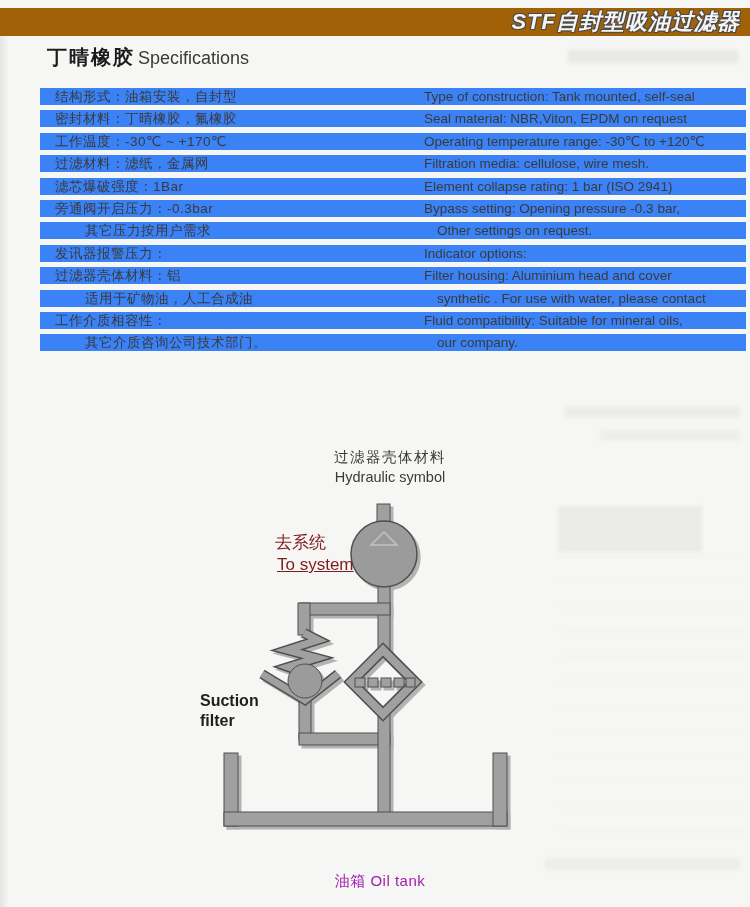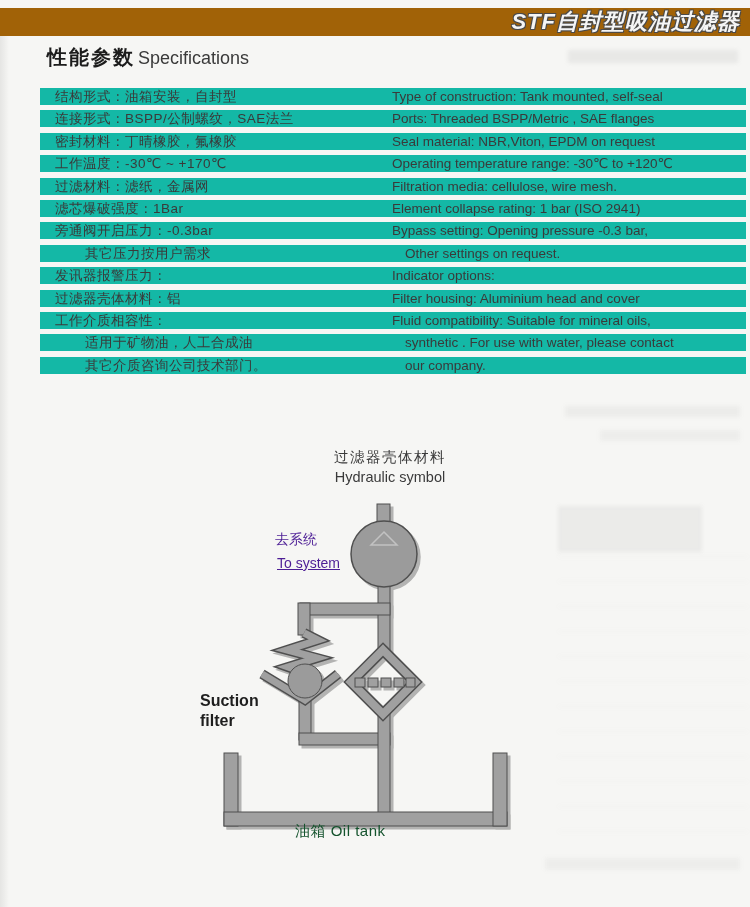--- a/index.html
+++ b/index.html
@@ -20,36 +20,36 @@
     text-shadow:-1px -1px 0 #4a4a4a,1px -1px 0 #4a4a4a,-1px 1px 0 #4a4a4a,1px 1px 0 #4a4a4a;
     white-space:nowrap;
   }
   
   .section-heading{position:absolute;left:47px;top:44px;white-space:nowrap;}
   .section-heading .cn{font-size:20px;font-weight:bold;color:#1c1c1c;letter-spacing:2px;}
   .section-heading .en{font-size:18px;color:#3a3a3a;margin-left:3px;}
   
   .spec-table{position:absolute;left:40px;top:88px;width:706px;}
   .spec-row{display:flex;height:17px;line-height:17px;margin-bottom:5.4px;
-    background:#14b8a6;font-size:13.5px;color:#3a3a3a;white-space:nowrap;}
+    background:#3b82f6;font-size:13.5px;color:#3a3a3a;white-space:nowrap;}
   .spec-cn{width:352px;padding-left:15px;box-sizing:border-box;letter-spacing:0.5px;}
-  .spec-en{flex:1;}
+  .spec-en{flex:1;margin-left:32px;}
   .spec-cn.indent{padding-left:45px;}
   .spec-en.indent{padding-left:13px;}
   
   .symbol-caption{position:absolute;left:290px;top:447px;width:200px;text-align:center;
     font-size:14.5px;color:#3a3a3a;line-height:20px;}
   .symbol-caption .cn{letter-spacing:1.5px;}
   
   .diagram{position:absolute;left:0;top:0;width:750px;height:907px;pointer-events:none;}
   .diagram svg{position:absolute;left:0;top:0;}
-  .diag-label{position:absolute;font-size:14px;color:#4c1d95;white-space:nowrap;}
+  .diag-label{position:absolute;font-size:17px;color:#7f1d1d;white-space:nowrap;}
   .diag-label.bold{font-weight:bold;font-size:16px;color:#1e1e1e;line-height:20px;margin-top:36px;}
-  .tank-label{position:absolute;left:295px;top:822px;width:170px;text-align:left;
-    font-size:15px;color:#14532d;letter-spacing:0.5px;}
+  .tank-label{position:absolute;left:295px;top:872px;width:170px;text-align:center;
+    font-size:15px;color:#a21caf;letter-spacing:0.5px;}
   
   .ghost{position:absolute;filter:blur(2px);pointer-events:none;}
   .g1{right:12px;top:50px;width:170px;height:13px;background:rgba(130,130,130,0.12);}
   .g2{left:565px;top:406px;width:175px;height:11px;background:rgba(130,130,130,0.08);}
   .g3{left:600px;top:430px;width:140px;height:11px;background:rgba(130,130,130,0.07);}
   .g4{left:558px;top:506px;width:144px;height:46px;background:rgba(140,140,140,0.10);}
   .g5{left:558px;top:556px;width:190px;height:300px;
       background:repeating-linear-gradient(to bottom,rgba(120,120,120,0.06) 0 1px,rgba(0,0,0,0) 1px 25px);}
   .g6{left:545px;top:858px;width:195px;height:12px;background:rgba(130,130,130,0.07);}
 </style>
@@ -58,33 +58,29 @@
 
 <div>
 
   <div class="page-edge"></div>
 
   <div class="header-bar">
     <div class="header-title">STF自封型吸油过滤器</div>
   </div>
 
   <div class="section-heading">
-    <span class="cn">性能参数</span><span class="en">Specifications</span>
+    <span class="cn">丁晴橡胶</span><span class="en">Specifications</span>
   </div>
 
   <div class="spec-table">
     <div class="spec-row">
       <span class="spec-cn">结构形式：油箱安装，自封型</span>
       <span class="spec-en">Type of construction: Tank mounted, self-seal</span>
     </div>
 
-    <div class="spec-row">
-      <span class="spec-cn">连接形式：BSPP/公制螺纹，SAE法兰</span>
-      <span class="spec-en">Ports: Threaded BSPP/Metric , SAE flanges</span>
-    </div>
 
     <div class="spec-row">
       <span class="spec-cn">密封材料：丁晴橡胶，氟橡胶</span>
       <span class="spec-en">Seal material: NBR,Viton, EPDM on request</span>
     </div>
 
     <div class="spec-row">
       <span class="spec-cn">工作温度：-30℃ ~ +170℃</span>
       <span class="spec-en">Operating temperature range: -30℃ to +120℃</span>
     </div>
@@ -114,27 +110,27 @@
       <span class="spec-en">Indicator options:</span>
     </div>
 
 
     <div class="spec-row">
       <span class="spec-cn">过滤器壳体材料：铝</span>
       <span class="spec-en">Filter housing: Aluminium head and cover</span>
     </div>
 
     <div class="spec-row">
-      <span class="spec-cn">工作介质相容性：</span>
-      <span class="spec-en">Fluid compatibility: Suitable for mineral oils,</span>
+      <span class="spec-cn indent">适用于矿物油，人工合成油</span>
+      <span class="spec-en indent">synthetic . For use with water, please contact</span>
     </div>
 
     <div class="spec-row">
-      <span class="spec-cn indent">适用于矿物油，人工合成油</span>
-      <span class="spec-en indent">synthetic . For use with water, please contact</span>
+      <span class="spec-cn">工作介质相容性：</span>
+      <span class="spec-en">Fluid compatibility: Suitable for mineral oils,</span>
     </div>
 
     <div class="spec-row">
       <span class="spec-cn indent">其它介质咨询公司技术部门。</span>
       <span class="spec-en indent">our company.</span>
     </div>
   </div>
 
   <div class="symbol-caption">
     <div class="cn">过滤器壳体材料</div>

